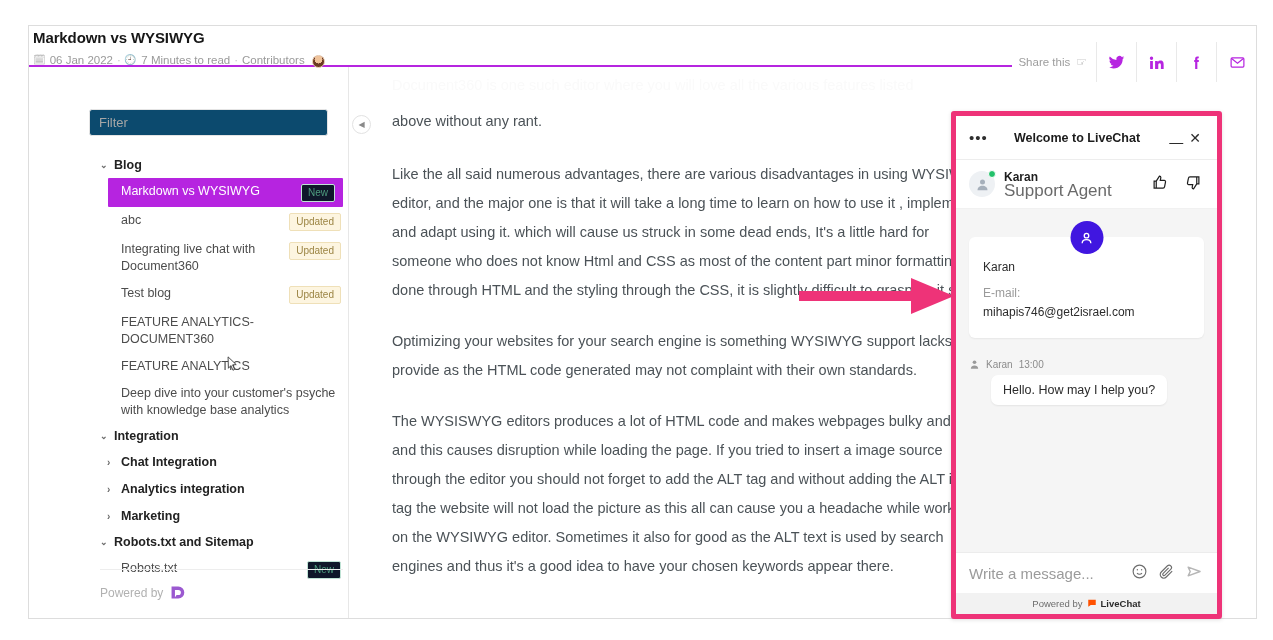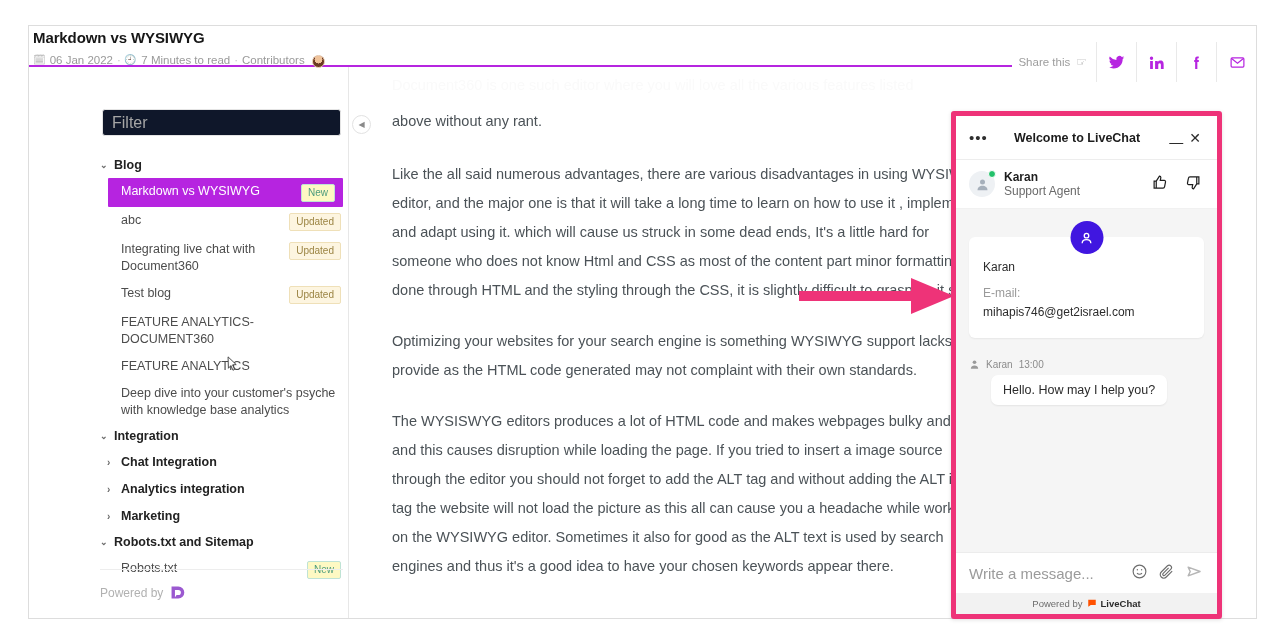--- a/index.html
+++ b/index.html
@@ -66,23 +66,23 @@
 
   
   .left-nav {
     position: absolute; left: 45px; top: 41px;
     width: 275px; height: 553px;
     background: #fff;
     border-right: 1px solid #e7e7e7;
     z-index: 20;
   }
   .filter-box {
-    position:absolute; left: 28px; top: 42px; width: 239px; height: 27px;
-    border: 1px solid #e4e4e4; border-radius: 3px; background: #0f172a;
-    font-size: 16px; color: #a6a6a6; padding: 0 9px; line-height: 25px;
+    position:absolute; left: 15px; top: 42px; width: 239px; height: 27px;
+    border: 1px solid #e4e4e4; border-radius: 3px; background: #0c4a6e;
+    font-size: 13px; color: #a6a6a6; padding: 0 9px; line-height: 25px;
     font-family: "Liberation Sans", sans-serif;
   }
   .filter-box::placeholder { color:#a6a6a6; }
   .collapse-btn {
     position:absolute; left: 278px; top: 48px;
     width: 19px; height: 19px; border-radius: 50%;
     background:#fff; border:1px solid #e2e2e2;
     display:flex; align-items:center; justify-content:center;
     font-size: 8px; color:#8a8a8a; z-index: 30;
   }
@@ -108,21 +108,21 @@
   .nav-item.active {
     background: #b624e0; color:#fff; font-weight: normal;
     margin: 0 6px 0 34px; padding-left: 13px; border-radius: 1px;
   }
   .nav-item-label { flex: 1 1 auto; }
   .badge {
     flex: none; font-size: 10px; line-height: 14px;
     padding: 1px 6px; border-radius: 2px; white-space: nowrap;
     margin-top: 1px;
   }
-  .badge.new { background:#fef9c3; color:#4d9b7e; border:1px solid #bfe3d5; }
+  .badge.new { background:#0f172a; color:#4d9b7e; border:1px solid #bfe3d5; }
   .badge.updated { background:#fdf5e0; color:#9b8443; border:1px solid #efe0b8; }
 
   .nav-footer {
     position:absolute; left: 26px; bottom: 19px; width: 243px;
     border-top: 1px solid #ededed; padding-top: 14px;
     display:flex; align-items:center; gap: 6px;
     font-size: 12px; color:#b1b1b1;
   }
   .d360-logo {
     width: 17px; height: 17px; display:flex; align-items:center; justify-content:center;
@@ -199,21 +199,21 @@
     position:relative; width: 26px; height: 26px; border-radius:50%;
     background:#eef1f4; flex:none;
     display:flex; align-items:center; justify-content:center;
   }
   .agent-dot {
     position:absolute; right: -1px; top: -1px; width: 8px; height: 8px;
     border-radius:50%; background:#23c16b; border: 1.5px solid #fff;
   }
   .agent-names { flex:1 1 auto; line-height: 14px; }
   .agent-name { font-size: 12px; font-weight:bold; color:#1d1d1d; }
-  .agent-role { font-size: 12px; color:#6a6a6a; }
+  .agent-role { font-size: 17px; color:#6a6a6a; }
   .rate-btn { color:#1d1d1d; padding: 0 3px; }
 
   .chat-body {
     flex:1 1 auto; background:#f5f5f5; padding: 14px 11px 8px;
     overflow:hidden; position:relative;
   }
   .info-card {
     position:relative; margin: 14px 2px 0; background:#fff;
     border-radius: 6px; padding: 21px 14px 16px;
     box-shadow: 0 1px 2px rgba(0,0,0,.06);

